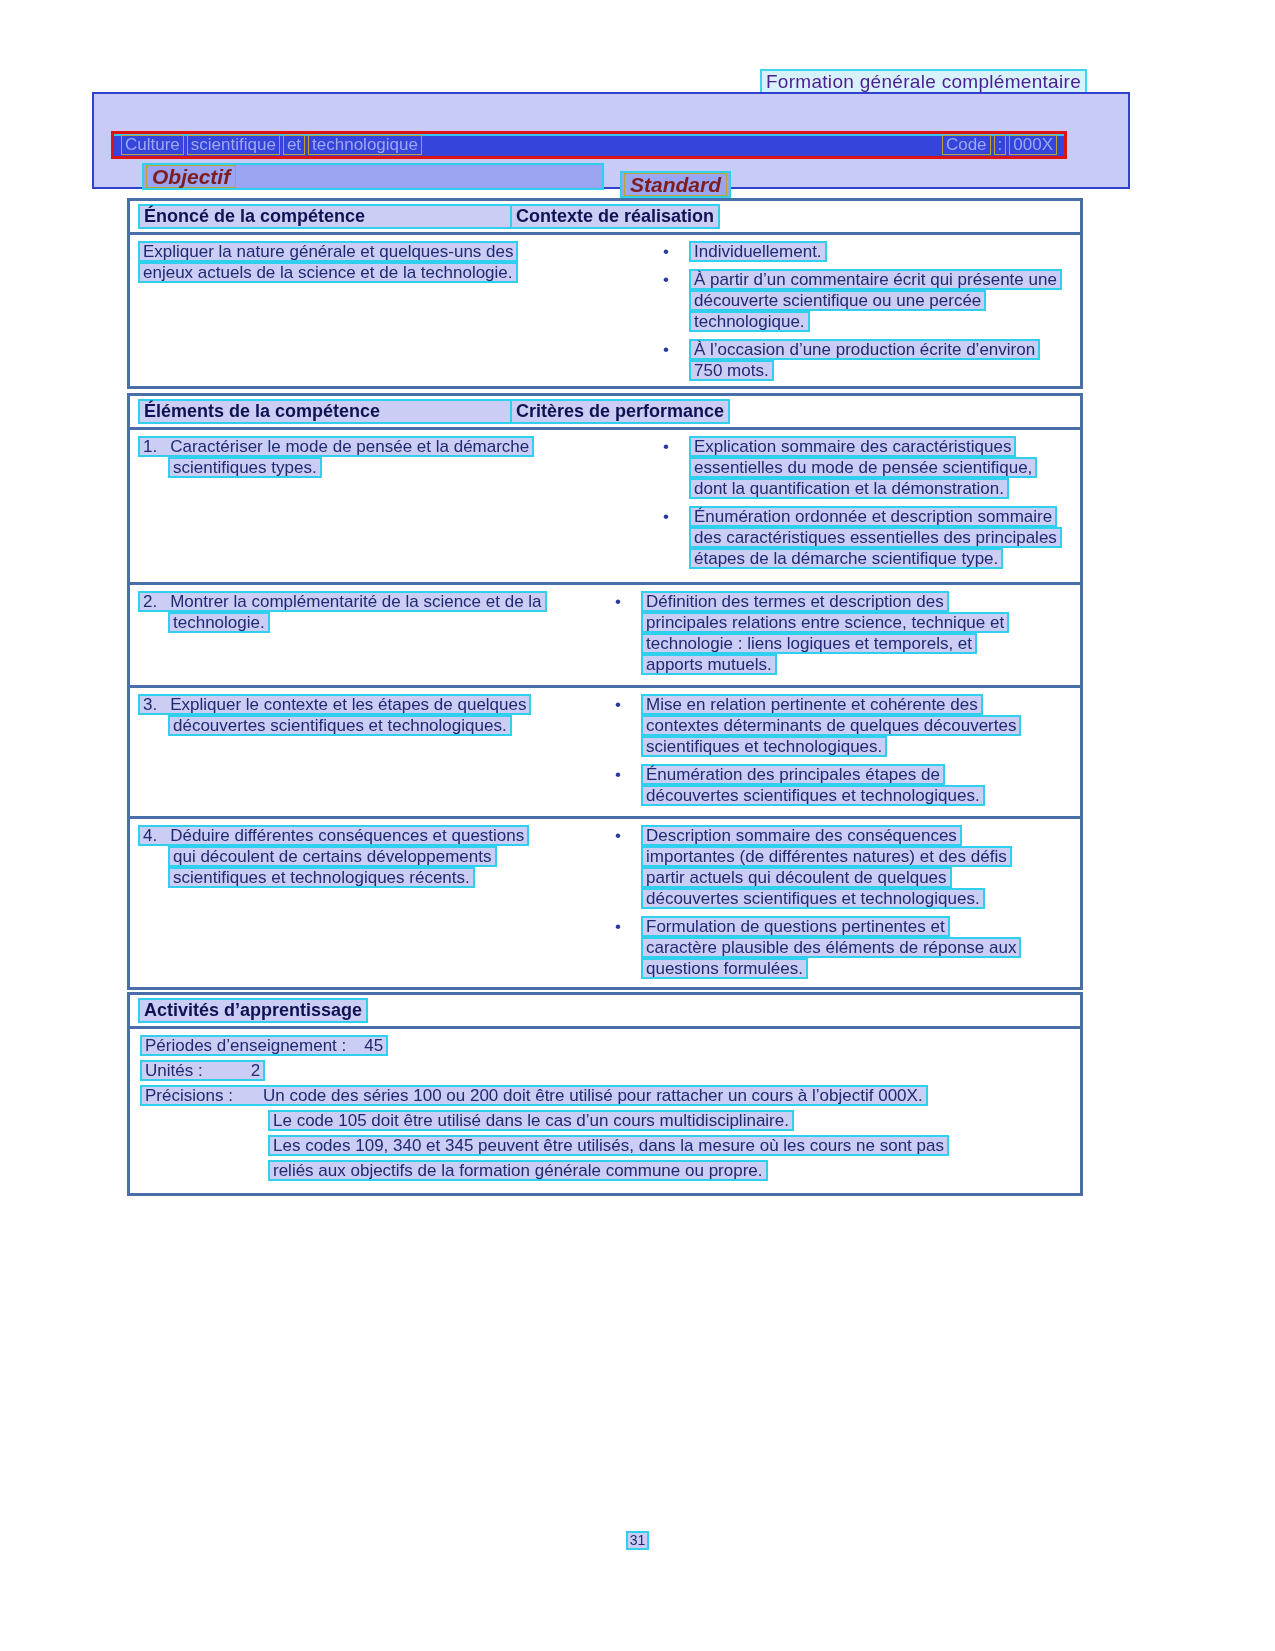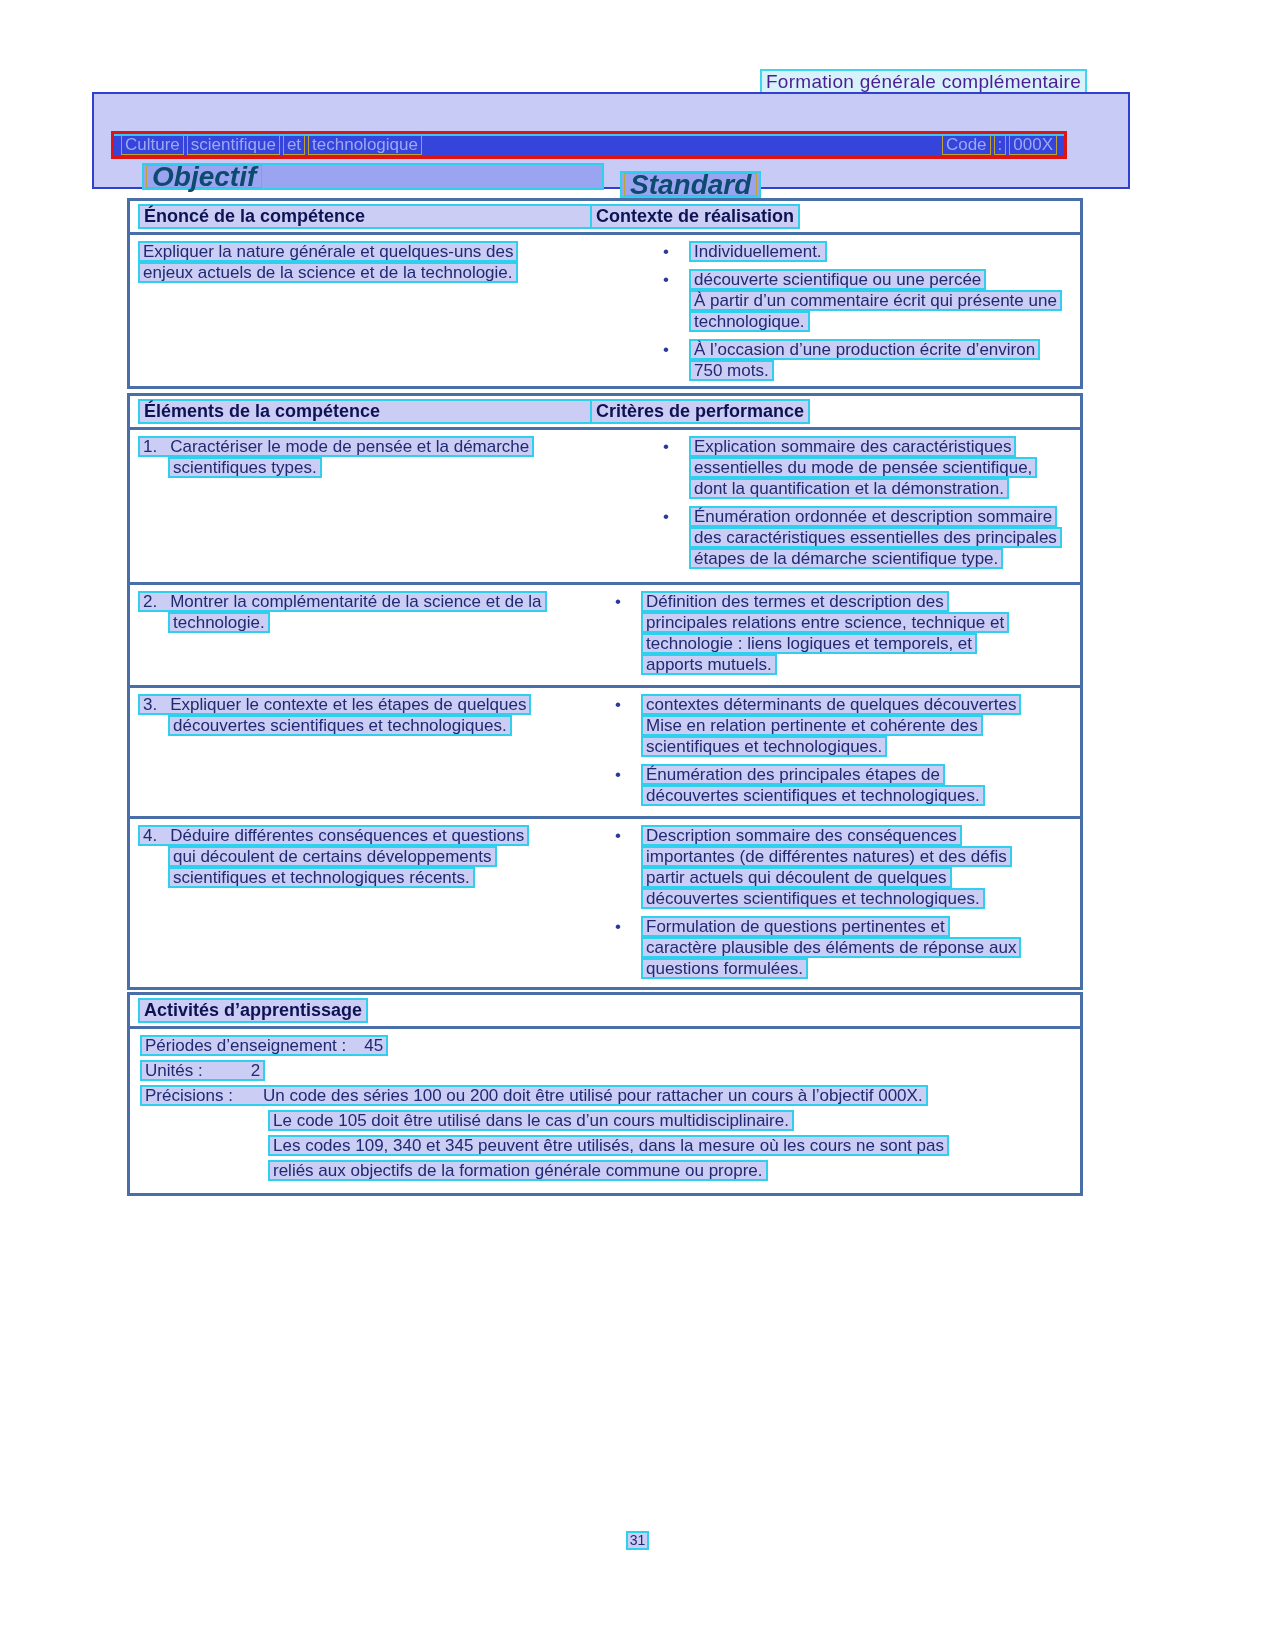--- a/index.html
+++ b/index.html
@@ -34,35 +34,35 @@
     display:inline-block; border:1px solid #bfa22f; padding:0 3px;
     color:#9ea8f2; font-size:17px; line-height:18px; white-space:nowrap;
   }
   .sub-objectif { position:absolute; left:48px; top:69px; width:462px; }
   .sub-standard { position:absolute; left:526px; top:77px; }
   .sub-band {
     background:#9aa4f0; border:2px solid #2fd0ee; height:27px; box-sizing:border-box;
     display:flex; align-items:center; padding:0 2px;
   }
   .sub-text {
-    font-style:italic; font-weight:bold; font-size:28px; color:#0c4a6e;
+    font-style:italic; font-weight:bold; font-size:21px; color:#7f1d1d;
     border:1px solid #bfa22f; padding:0 5px; line-height:21px; white-space:nowrap;
   }
 
   
   .tbl {
     position:absolute; left:127px; width:956px; box-sizing:border-box;
     border:3px solid #4a6fa8; background:#ffffff;
   }
   .tbl1 { top:198px; min-height:188px; }
   .tbl2 { top:393px; }
   .acts { top:992px; min-height:183px; }
 
   .thead { display:flex; padding:3px 0 3px 8px; border-bottom:3px solid #4a6fa8; align-items:flex-start; }
-  .th-left { width:452px;border-radius:6px; }
+  .th-left { width:372px;border-radius:6px; }
   .head-band {
     display:inline-block; background:#cbcdf5; border:2px solid #2fd0ee;
     font-weight:bold; font-size:18px; color:#0e1252; line-height:19px; padding:1px 4px;
   }
   .th-left .head-band { width:444px; }
 
   .trow { display:flex; border-top:3px solid #4a6fa8; }
   .trow.first { border-top:none;gap:48px; }
   .cell-left  { width:472px; padding:6px 0 5px 8px; box-sizing:border-box; }
   .cell-right { flex:1; padding:6px 0 5px 12px; box-sizing:border-box; }
@@ -139,22 +139,22 @@
       <div class="cell-right">
         <div class="bullet">
           <span class="dot">•</span>
           <div class="blines">
             <div class="line"><span class="hl">Individuellement.</span></div>
           </div>
         </div>
         <div class="bullet">
           <span class="dot">•</span>
           <div class="blines">
+            <div class="line"><span class="hl">À partir d’un commentaire écrit qui présente une</span></div>
             <div class="line"><span class="hl">découverte scientifique ou une percée</span></div>
-            <div class="line"><span class="hl">À partir d’un commentaire écrit qui présente une</span></div>
             <div class="line"><span class="hl">technologique.</span></div>
           </div>
         </div>
         <div class="bullet">
           <span class="dot">•</span>
           <div class="blines">
             <div class="line"><span class="hl">À l’occasion d’une production écrite d’environ</span></div>
             <div class="line"><span class="hl">750 mots.</span></div>
           </div>
         </div>
@@ -213,22 +213,22 @@
 
     <div class="trow" style="min-height:128px">
       <div class="cell-left">
         <div class="line"><span class="hl"><span class="num">3.</span><span>Expliquer le contexte et les étapes de quelques</span></span></div>
         <div class="line indent"><span class="hl">découvertes scientifiques et technologiques.</span></div>
       </div>
       <div class="cell-right">
         <div class="bullet">
           <span class="dot">•</span>
           <div class="blines">
+            <div class="line"><span class="hl">Mise en relation pertinente et cohérente des</span></div>
             <div class="line"><span class="hl">contextes déterminants de quelques découvertes</span></div>
-            <div class="line"><span class="hl">Mise en relation pertinente et cohérente des</span></div>
             <div class="line"><span class="hl">scientifiques et technologiques.</span></div>
           </div>
         </div>
         <div class="bullet">
           <span class="dot">•</span>
           <div class="blines">
             <div class="line"><span class="hl">Énumération des principales étapes de</span></div>
             <div class="line"><span class="hl">découvertes scientifiques et technologiques.</span></div>
           </div>
         </div>

